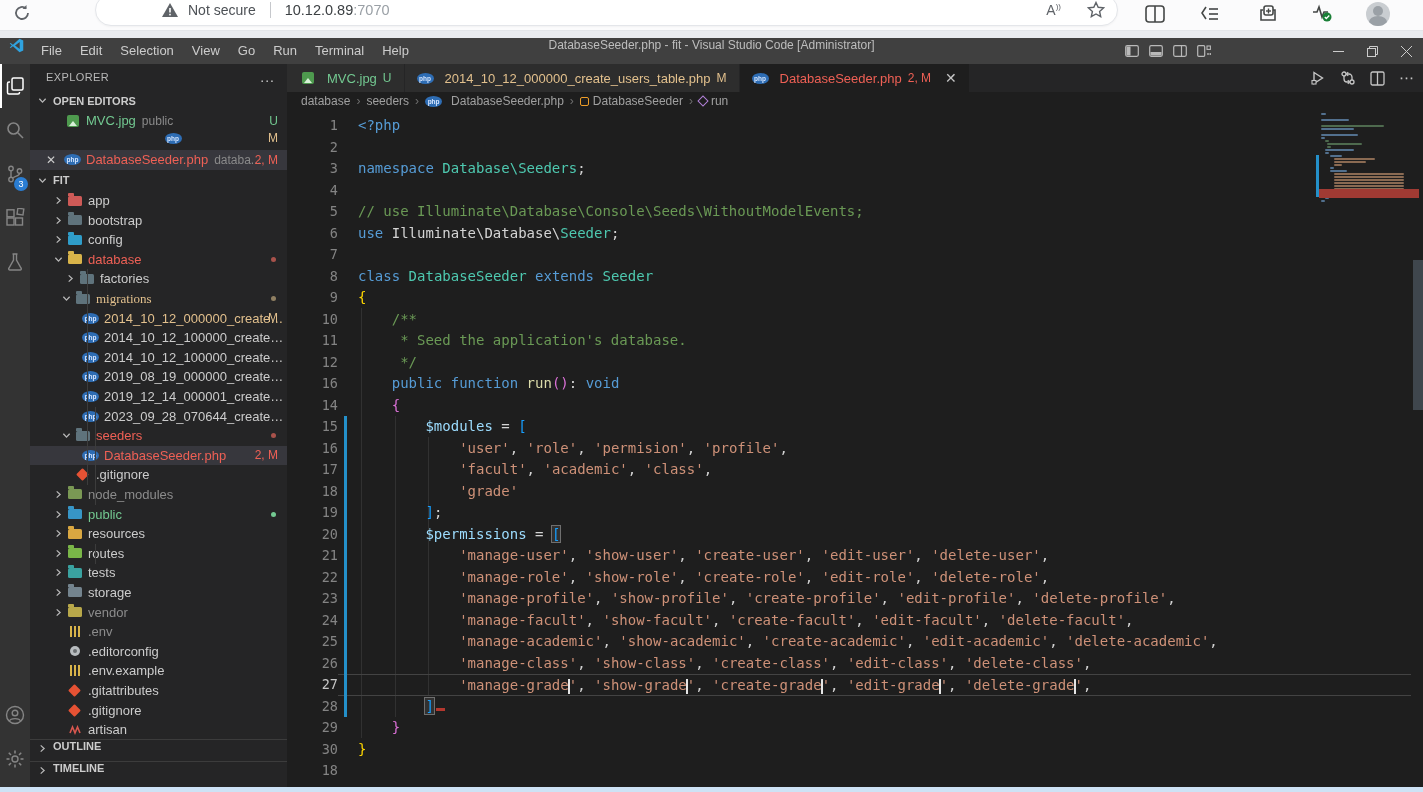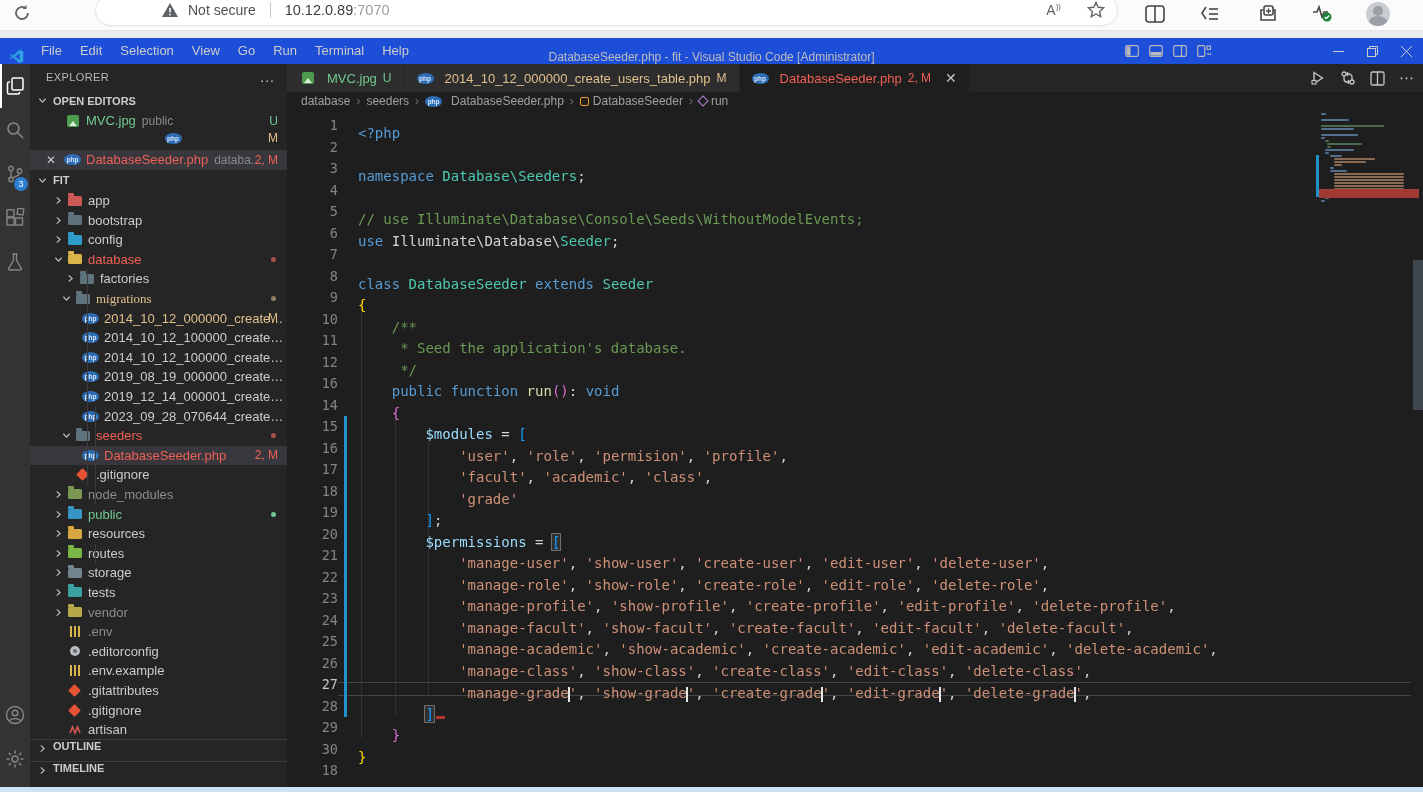--- a/index.html
+++ b/index.html
@@ -21,21 +21,21 @@
   .url { color:#3c4043; font-size:14.5px; }
   .url-port { color:#9aa0a6; }
   .pill-right { position:absolute; right:12px; top:0; height:100%; display:flex; align-items:center; gap:26px; }
   .bicon { position:absolute; top:2px; width:24px; height:24px; display:flex; align-items:center; justify-content:center; }
   .avatar-c { width:24px; height:24px; border-radius:50%; background:#c9cdd1; position:relative; overflow:hidden; }
   .avatar-c::before { content:""; position:absolute; left:7px; top:4px; width:10px; height:10px; border-radius:50%; background:#9aa0a6; }
   .avatar-c::after  { content:""; position:absolute; left:3px; top:14px; width:18px; height:12px; border-radius:50%; background:#9aa0a6; }
 
   
   .vscode { position:absolute; top:38px; left:0; width:1423px; bottom:5px; background:#1e1e1e; }
-  .titlebar { position:relative; height:26px; background:#1d4ed8; display:flex; align-items:flex-end; color:#cccccc; }
+  .titlebar { position:relative; height:26px; background:#404040; display:flex; align-items:flex-start; color:#cccccc; }
   .vslogo { margin:0 8px 0 9px; display:flex; }
   .menus { display:flex; }
   .menu-item { padding:0 9px; font-size:13px; line-height:26px; color:#cccccc; cursor:default; }
   .win-title { position:absolute; left:0; right:0; text-align:center; font-size:12px; color:#bdbdbd; pointer-events:none; }
   .win-controls { position:absolute; right:0; top:0; height:26px; display:flex; align-items:center; }
   .wc { width:34px; height:26px; display:flex; align-items:center; justify-content:center; }
   .layout-icons { position:absolute; right:212px; top:0; height:26px; display:flex; align-items:center; gap:10px; }
 
   .mainrow { position:absolute; top:26px; left:0; right:0; bottom:0; display:flex; }
 
@@ -85,21 +85,21 @@
   .bc-item { display:flex; align-items:center; gap:4px; }
   .bc-sep { color:#6e6e6e; font-size:12px; margin:0 2px; }
   .bc-class { width:9px; height:9px; border:1.5px solid #ee9d28; border-radius:2px; display:inline-block; }
   .bc-method { width:8px; height:8px; border:1.5px solid #b180d7; transform:rotate(45deg); display:inline-block; }
 
   .codewrap { position:absolute; top:46px; left:0; right:0; bottom:0; }
   .lines { position:absolute; top:5px; left:0; right:0; font-family:"DejaVu Sans Mono", monospace; font-size:14px; }
   .code-row { display:flex; height:21.5px; line-height:21.5px; }
   .gut { width:51px; flex:none; text-align:right; color:#848484; font-size:13.5px; }
   .gut.cur { color:#c6c6c6; }
-  .ct { flex:1; padding-left:20px; white-space:pre; color:#d4d4d4;margin-top:8px; }
+  .ct { flex:1; padding-left:20px; white-space:pre; color:#d4d4d4; }
   .ct.curline { border-top:1px solid #434343; border-bottom:1px solid #434343; margin-right:12px; }
   .tk-kw{color:#569cd6} .tk-ty{color:#4ec9b0} .tk-cm{color:#6a9955} .tk-st{color:#ce9178}
   .tk-va{color:#9cdcfe} .tk-fn{color:#dcdcaa} .tk-pl{color:#d4d4d4}
   .tk-b1{color:#ffd700} .tk-b2{color:#da70d6} .tk-b3{color:#179fff}
   .tk-b3m{color:#179fff; outline:1px solid #6f6f6f; background:rgba(120,120,120,0.22);}
   .tk-cur{display:inline-block;width:2px;height:15px;margin:0 -1px;background:#e6e6e6;vertical-align:middle;}
   .tk-err{display:inline-block;width:9px;height:3px;background:#b3372e;margin-left:2px;vertical-align:baseline;}
   .changebar { position:absolute; left:57px; top:306px; width:3px; height:301px; background:#2490c9; }
   .cguide { position:absolute; width:1px; background:#313131; }
 
@@ -543,34 +543,34 @@
               </span>
               <span class="lbl" style="color: rgb(204, 204, 204);">routes</span>
             </div>
             <div class="row" style="padding-left: 20px;">
               <span class="tw">
                 <svg width="9" height="9" viewBox="0 0 10 10">
                   <path d="M3 1.5 L6.8 5 L3 8.5" fill="none" stroke="#b8b8b8" stroke-width="1.4"></path>
                 </svg>
               </span>
               <span class="fi">
+                <span class="folder" style="background: rgb(58, 162, 160);"></span>
+              </span>
+              <span class="lbl" style="color: rgb(204, 204, 204);">tests</span>
+            </div>
+            <div class="row" style="padding-left: 20px;">
+              <span class="tw">
+                <svg width="9" height="9" viewBox="0 0 10 10">
+                  <path d="M3 1.5 L6.8 5 L3 8.5" fill="none" stroke="#b8b8b8" stroke-width="1.4"></path>
+                </svg>
+              </span>
+              <span class="fi">
                 <span class="folder" style="background: rgb(116, 132, 142);"></span>
               </span>
               <span class="lbl" style="color: rgb(204, 204, 204);">storage</span>
-            </div>
-            <div class="row" style="padding-left: 20px;">
-              <span class="tw">
-                <svg width="9" height="9" viewBox="0 0 10 10">
-                  <path d="M3 1.5 L6.8 5 L3 8.5" fill="none" stroke="#b8b8b8" stroke-width="1.4"></path>
-                </svg>
-              </span>
-              <span class="fi">
-                <span class="folder" style="background: rgb(58, 162, 160);"></span>
-              </span>
-              <span class="lbl" style="color: rgb(204, 204, 204);">tests</span>
             </div>
             <div class="row" style="padding-left: 20px;">
               <span class="tw">
                 <svg width="9" height="9" viewBox="0 0 10 10">
                   <path d="M3 1.5 L6.8 5 L3 8.5" fill="none" stroke="#b8b8b8" stroke-width="1.4"></path>
                 </svg>
               </span>
               <span class="fi">
                 <span class="folder" style="background: rgb(184, 168, 74);"></span>
               </span>

